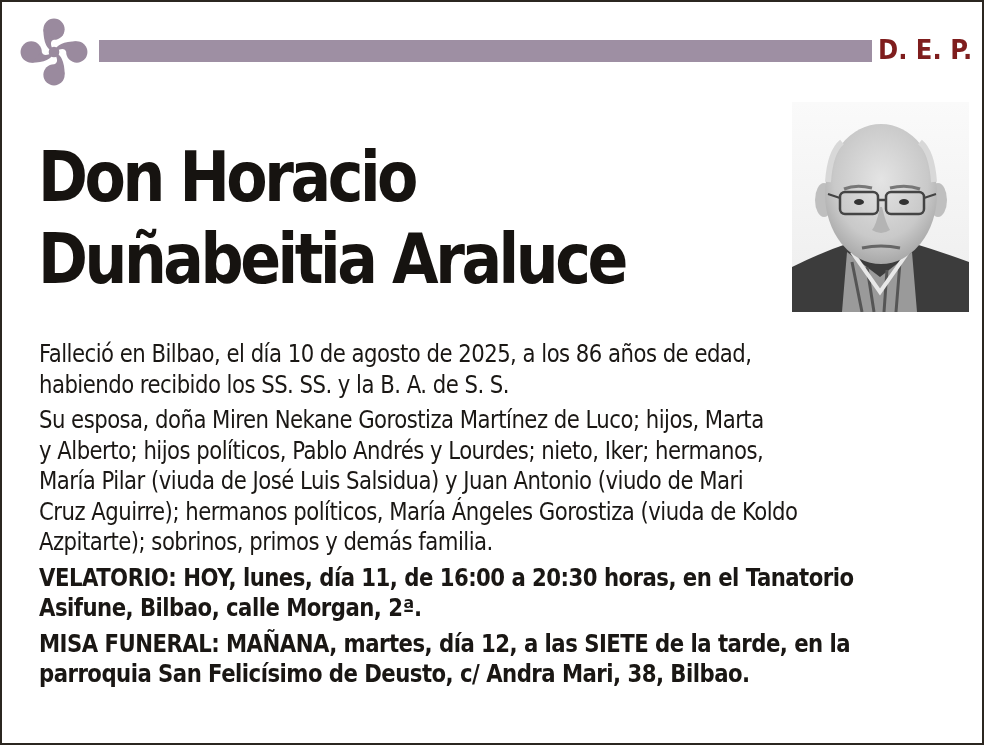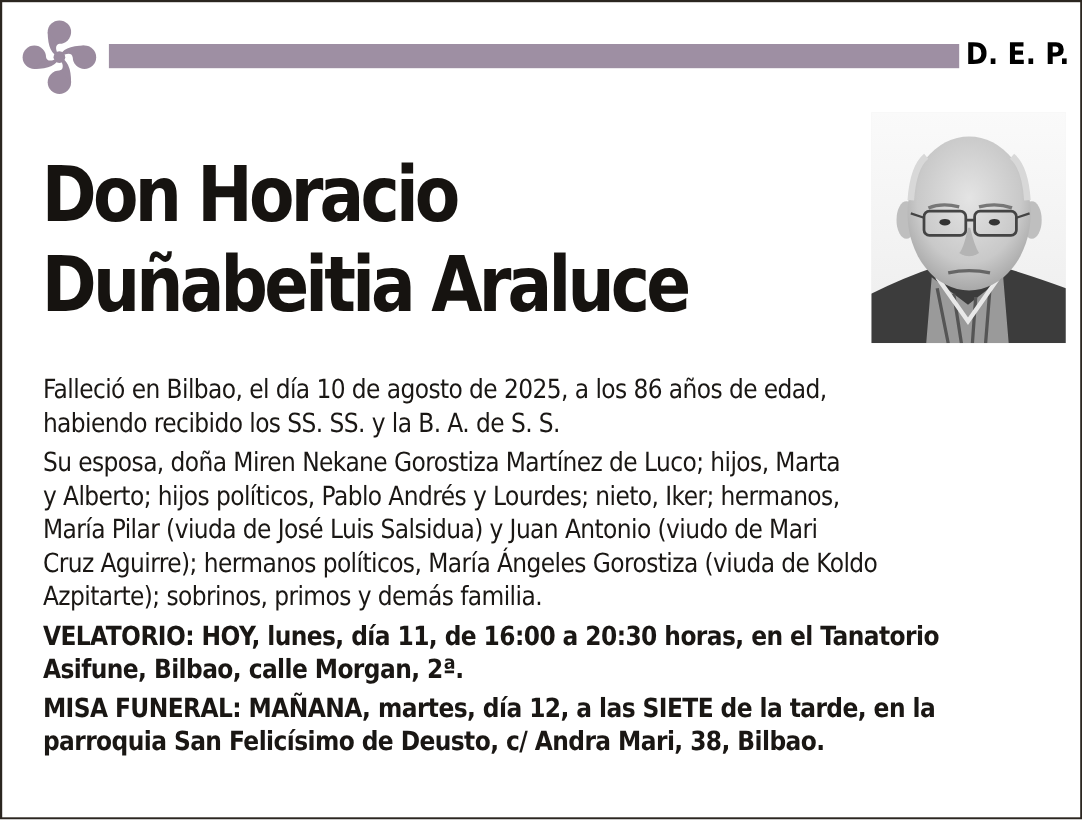--- a/index.html
+++ b/index.html
@@ -39,21 +39,21 @@
       background: var(--bar-color, #9e8fa3);
     }
     .dep {
       position: absolute;
       left: 876px;
       top: 30px;
       font-family: "DejaVu Sans Condensed", "DejaVu Sans", sans-serif;
       font-weight: bold;
       font-size: 27px;
       letter-spacing: 0px;
-      color: #000000;
+      color: #7f1d1d;
       line-height: 36px;
     }
     .photo {
       position: absolute;
       left: 790px;
       top: 100px;
       width: 177px;
       height: 210px;
       overflow: hidden;
       background: #f4f4f4;

